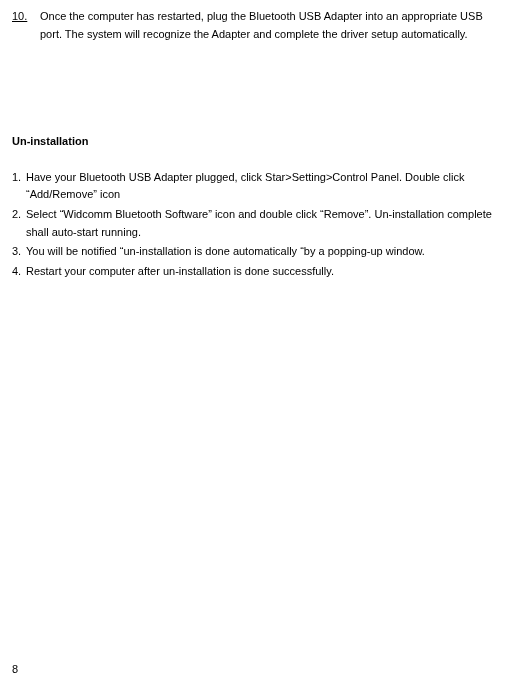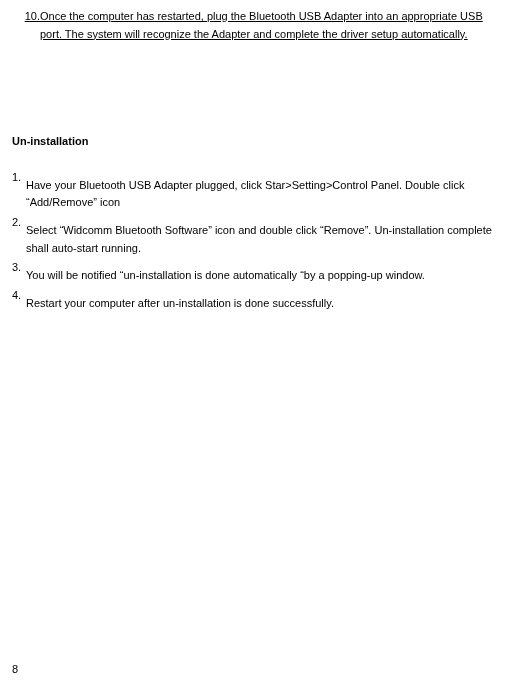--- a/index.html
+++ b/index.html
@@ -18,48 +18,46 @@
       padding: 8px 12px;
       line-height: 1.6;
     }
     .install-step {
       display: flex;
       margin-bottom: 8px;
     }
     .install-step-number {
       flex: 0 0 auto;
       width: 28px;
-      text-align: right;
+      text-align: left;
       text-decoration: underline;
     }
     .install-step-text {
       flex: 1;
       padding-right: 6px;
-      text-decoration: underline;
     }
     .section-heading {
       font-weight: bold;
       margin-top: 90px;
       margin-bottom: 18px;
     }
     .uninstall-list {
       margin-top: 4px;
     }
     .uninstall-item {
       display: flex;
       margin-bottom: 2px;
     }
     .uninstall-number {
       flex: 0 0 auto;
       width: 14px;
     }
     .uninstall-text {
       flex: 1;
       padding-right: 6px;
-      margin-top: 8px;
     }
     .page-number {
       position: absolute;
       left: 12px;
       bottom: 14px;
       font-size: 11px;
     }
   </style>
 </head>
 <body>

